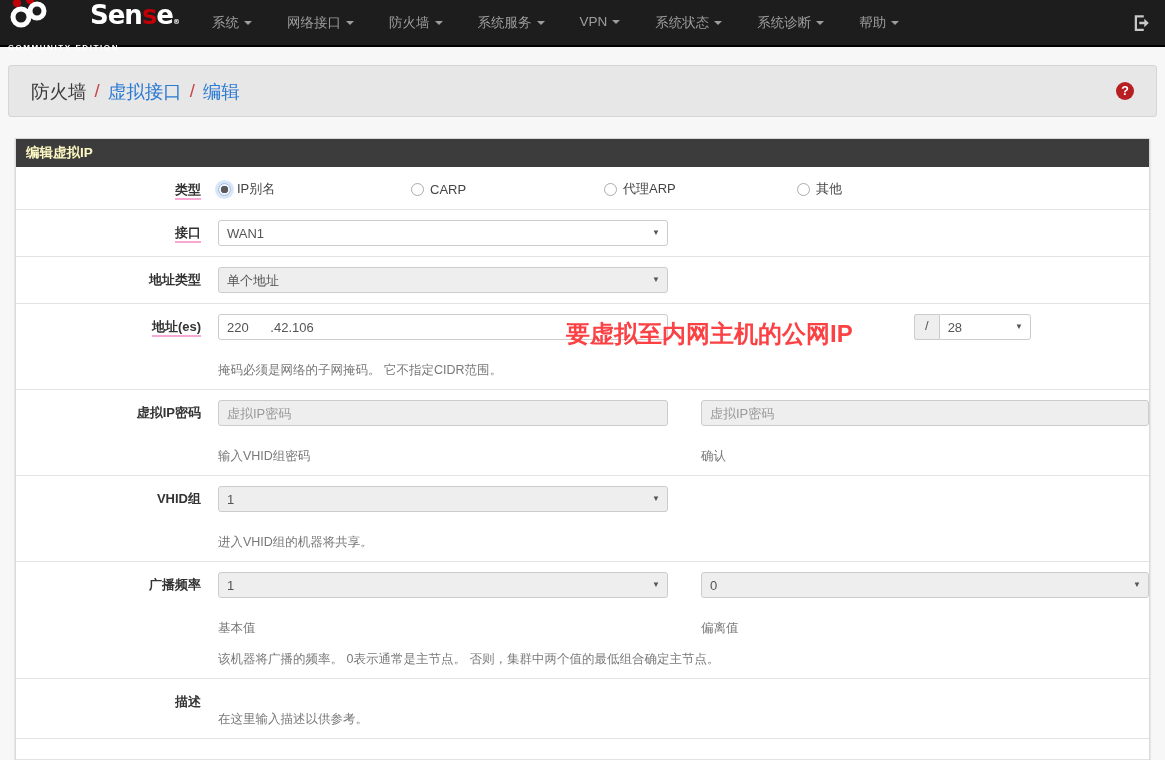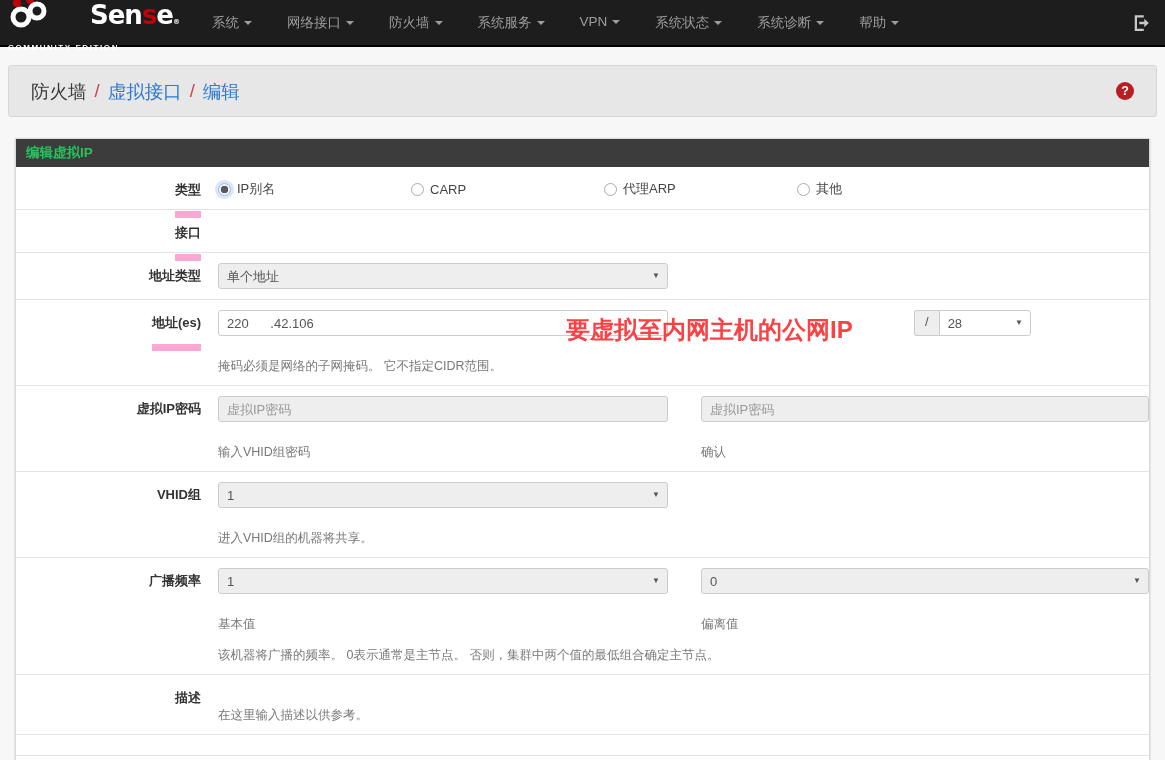--- a/index.html
+++ b/index.html
@@ -49,29 +49,29 @@
     background: #b71f23; color: #fff; font-size: 12.5px; font-weight: bold;
     display: flex; align-items: center; justify-content: center; cursor: pointer;
   }
 
   
   .panel {
     margin: 21px 15px 0 15px; background: #fff;
     border: 1px solid #d9d9d9; box-shadow: 0 1px 2px rgba(0,0,0,.18);
   }
   .panel-heading {
-    background: #3c3c3c; color: #22c55e; font-weight: bold; font-size: 13.5px;
+    background: #3c3c3c; color: #fef9c3; font-weight: bold; font-size: 13.5px;
     padding: 5px 10px;
   }
   .form-row { display: flex; border-bottom: 1px solid #e3e3e3; padding: 10px 0; }
   .form-row.empty { height: 21px; padding: 0; }
   .form-row:last-child { border-bottom: none; }
   .row-label { width: 185px; flex: 0 0 185px; text-align: right; padding-top: 4px; }
   .lbl { font-weight: bold; color: #333; }
-  .lbl.required { border-bottom: 7px solid #f9a8d4; padding-bottom: 14px; }
+  .lbl.required { border-bottom: 2px solid #f9a8d4; padding-bottom: 1px; }
   .row-content { margin-left: 17px; flex: 1; position: relative; }
 
   .two-col { display: flex; }
   .col-a { width: 450px; flex: 0 0 450px; margin-right: 33px; }
   .col-b { width: 448px; flex: 0 0 448px; }
 
   .radio-group { display: flex; padding-top: 3px; }
   .radio-opt { width: 193px; display: flex; align-items: center; cursor: pointer; color: #444; }
   .radio-opt input {
     appearance: none; -webkit-appearance: none;
@@ -190,20 +190,27 @@
         <label class="radio-opt">
           <input type="radio" name="viptype" style="">
           <span>其他</span>
         </label>
       </div>
     </div>
   </div>
 
   <div class="form-row">
     <div class="row-label"><span class="lbl required">接口</span></div>
+    <div class="row-content">
+      <div class="col-a">
+        <div class="select-wrap">
+          <select><option>WAN1</option></select>
+        </div>
+      </div>
+    </div>
   </div>
 
   <div class="form-row">
     <div class="row-label"><span class="lbl">地址类型</span></div>
     <div class="row-content">
       <div class="col-a">
         <div class="select-wrap">
           <select disabled=""><option>单个地址</option></select>
         </div>
       </div>

